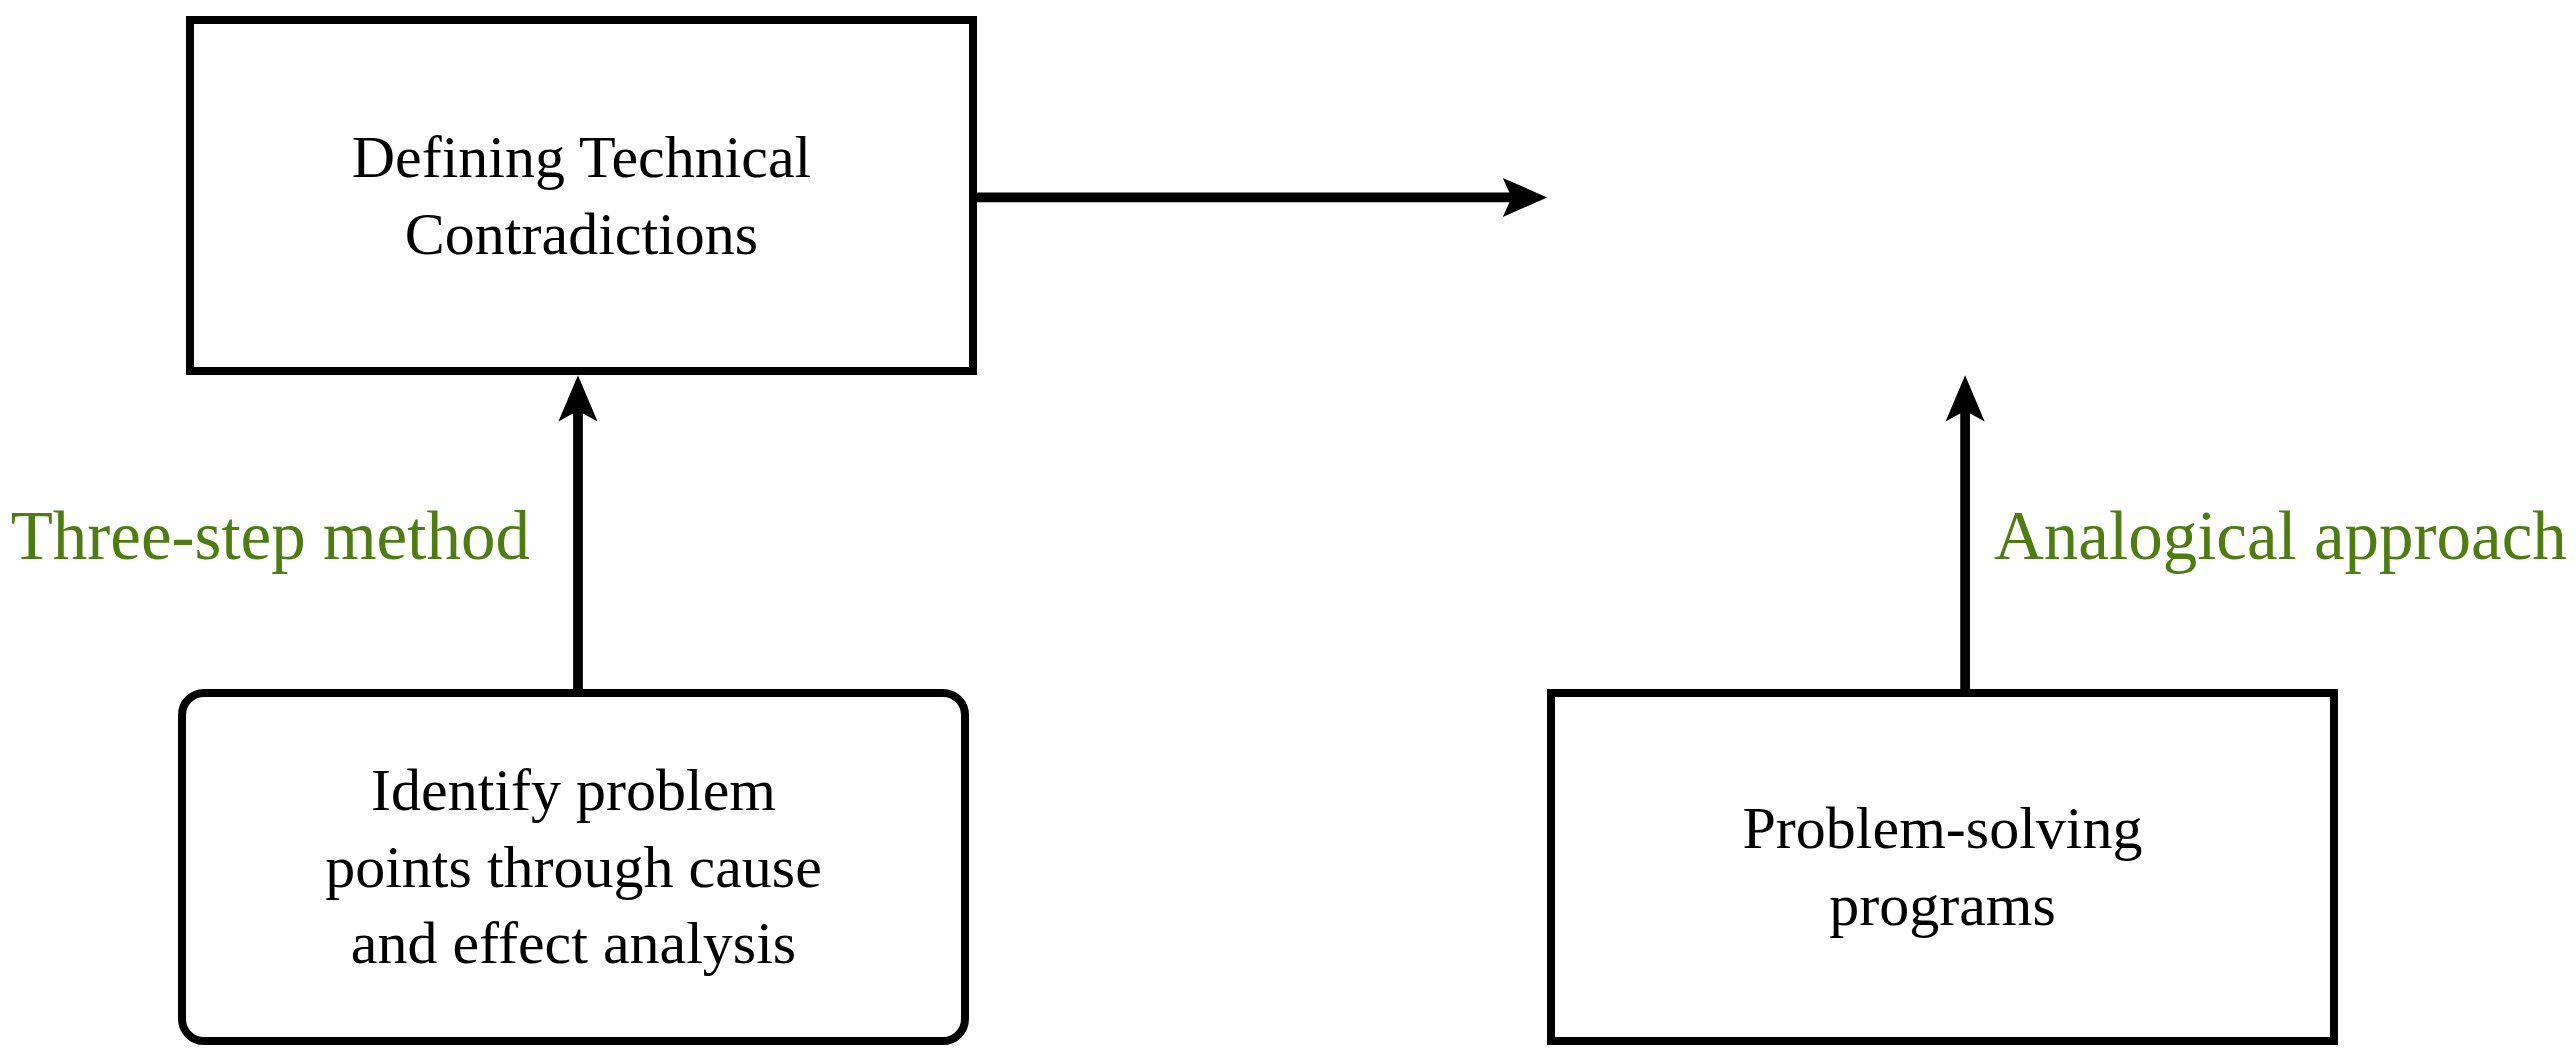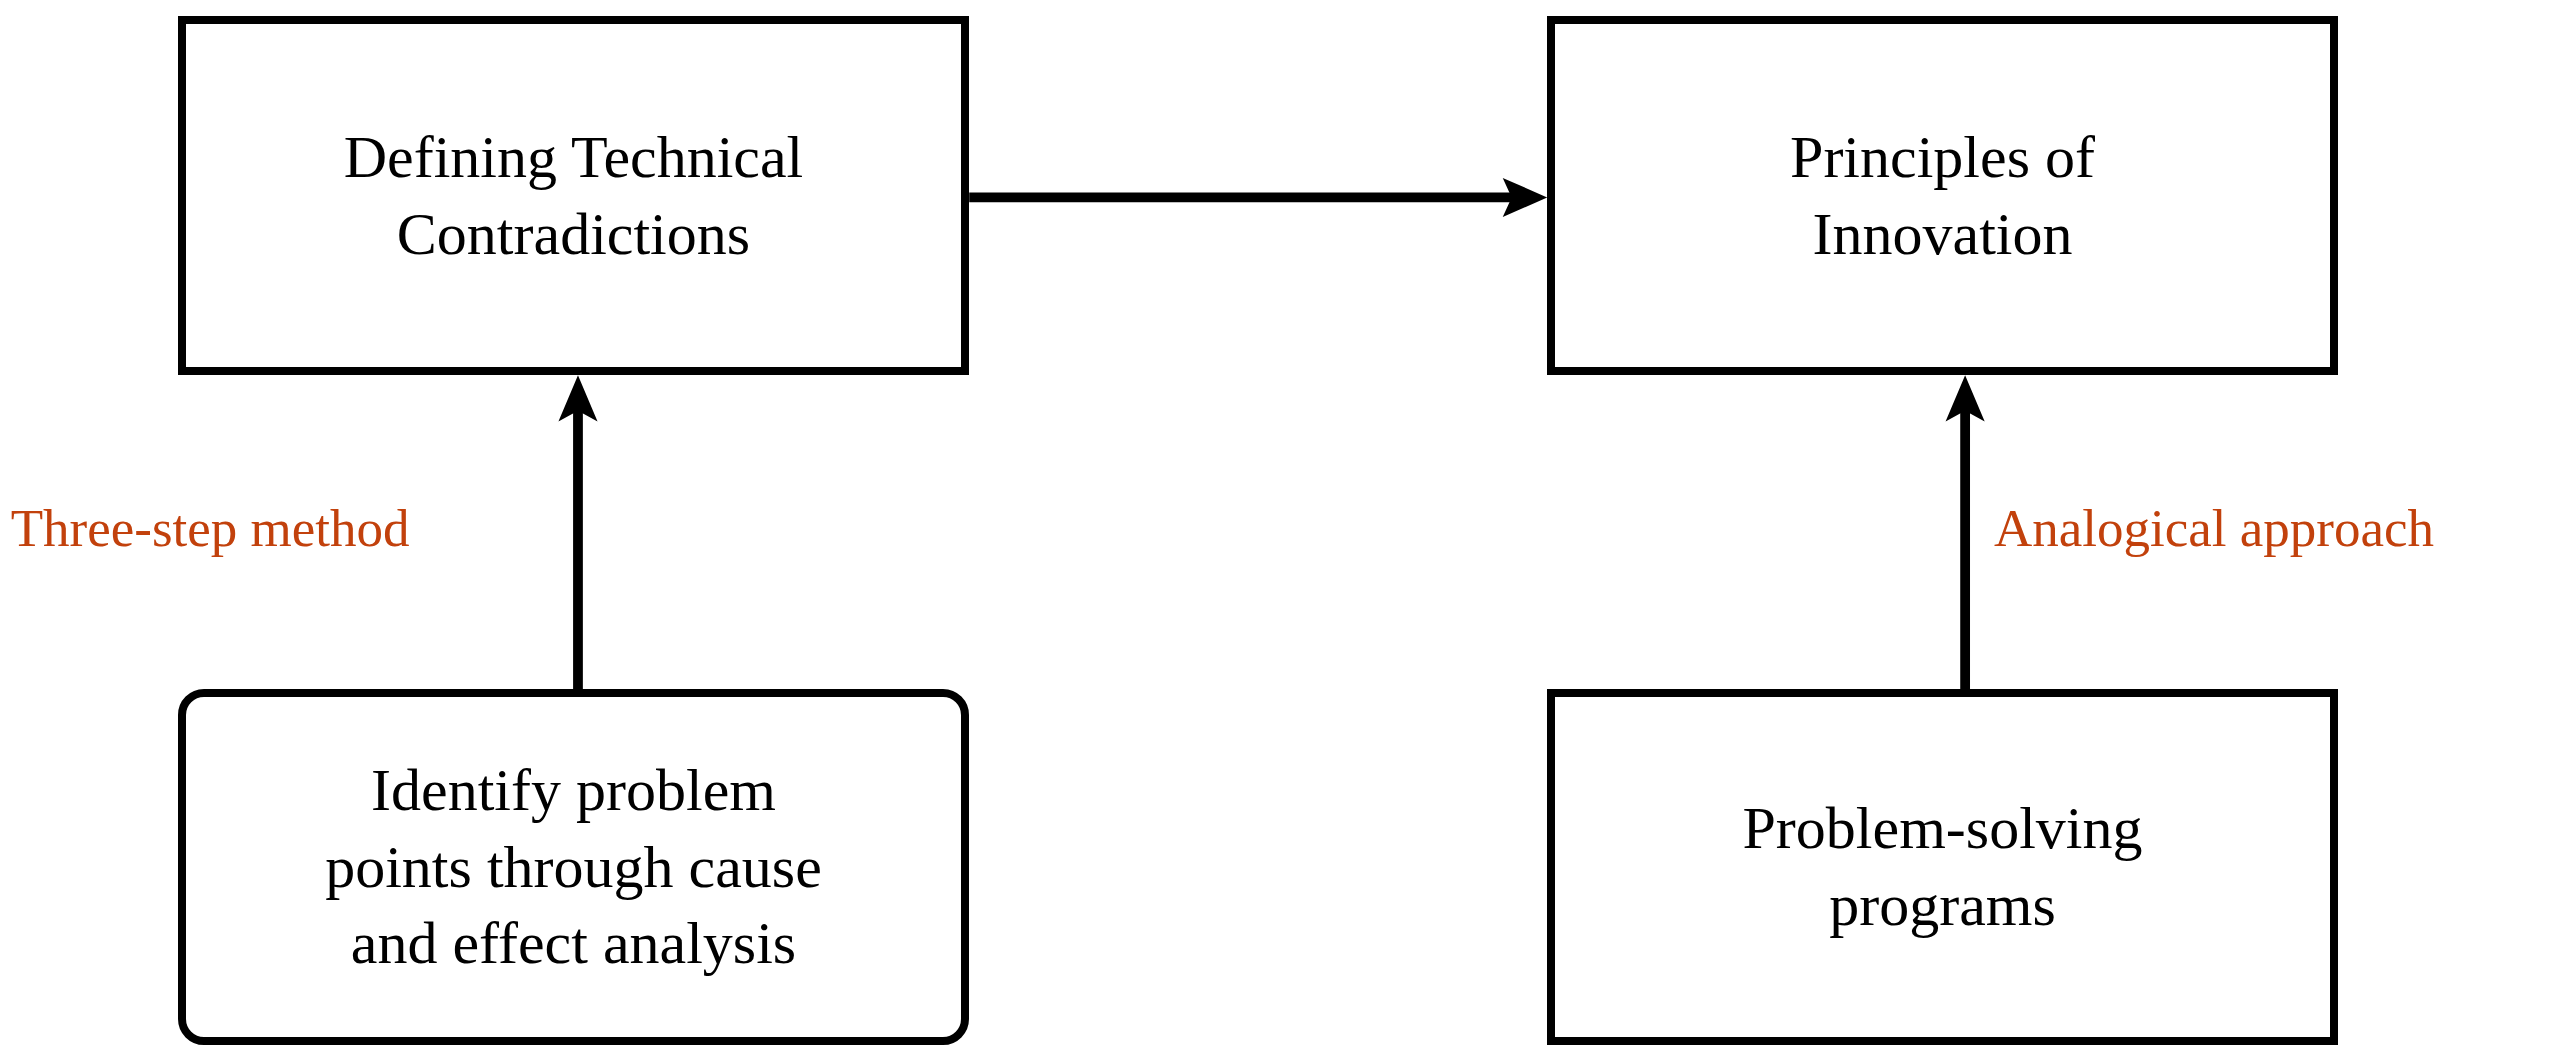--- a/index.html
+++ b/index.html
@@ -28,21 +28,21 @@
   }
   .node-label {
     font-size: 60px;
     line-height: 1.28;
     color: #000000;
     padding: 0 25px;
     white-space: pre-line;
   }
   
   #node-defining-contradictions {
-    left: 178px;  top: 16px;  width: 791px;  height: 359px;
+    left: 186px;  top: 16px;  width: 791px;  height: 359px;
   }
   #node-principles-innovation {
     left: 1547px; top: 16px;  width: 791px;  height: 359px;
   }
   #node-identify-problem-points {
     left: 178px;  top: 689px; width: 791px;  height: 356px; border-radius: 26px;
   }
   #node-problem-solving-programs {
     left: 1547px; top: 689px; width: 791px;  height: 356px;
   }
@@ -52,23 +52,23 @@
     position: absolute;
     left: 0; top: 0;
     width: 2576px;
     height: 1060px;
     pointer-events: none;
   }
 
   
   .edge-label {
     position: absolute;
-    font-size: 53px;
+    font-size: 69px;
     line-height: 1;
-    color: #c2410c;
+    color: #4d7c0f;
     white-space: nowrap;
   }
   #edge-label-three-step-method {
     left: 10.7px;
     top: 502px;
     width: 567px;
     text-align: left;
   }
   #edge-label-analogical-approach {
     left: 1976px;
@@ -98,24 +98,20 @@
       <line x1="2210" y1="1175" x2="2210" y2="452" stroke="#000000" stroke-width="11"></line>
       <polygon points="2210,422 2188,474 2210,462 2232,474" fill="#000000"></polygon>
     </g>
   </svg>
 
   <div class="node-box" id="node-defining-contradictions">
     <span class="node-label">Defining Technical
 Contradictions</span>
   </div>
 
-  <div class="node-box" id="node-principles-innovation">
-    <span class="node-label">Principles of
-Innovation</span>
-  </div>
 
   <div class="node-box" id="node-identify-problem-points">
     <span class="node-label">Identify problem
 points through cause
 and effect analysis</span>
   </div>
 
   <div class="node-box" id="node-problem-solving-programs">
     <span class="node-label">Problem-solving
 programs</span>

